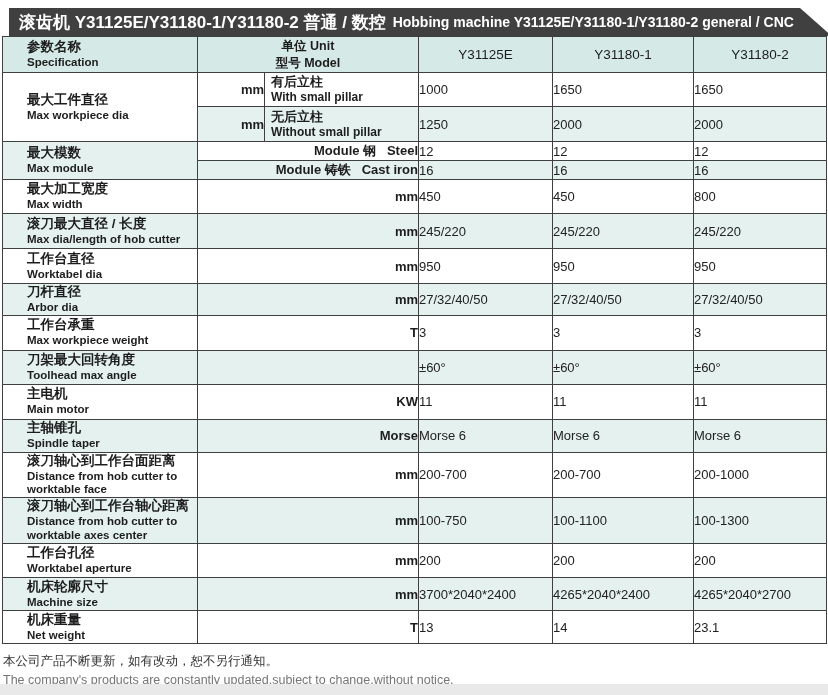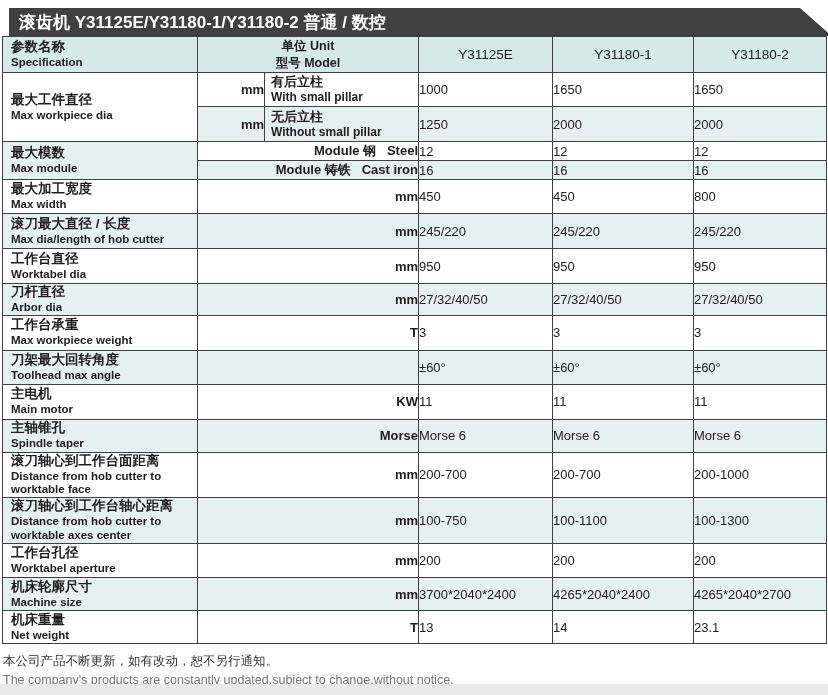--- a/index.html
+++ b/index.html
@@ -10,40 +10,41 @@
     color:#ffffff; display:flex; align-items:center; padding-left:10px;
     clip-path:polygon(0 0, calc(100% - 28px) 0, 100% 88%, 100% 100%, 0 100%);
     white-space:nowrap;
   }
   .banner .cn-t { font-size:17px; font-weight:bold; letter-spacing:0; }
   .banner .en-t { font-size:14px; font-weight:bold; margin-left:7px; }
   table { border-collapse:collapse; margin-left:2px; width:824px; table-layout:fixed; }
   td { border:1.5px solid #3f3f3f; vertical-align:middle; color:#1d1d1d; overflow:hidden; }
   tr.hrow td { background:#d5eae6; }
   td.sh { background:#e4f1ee; }
-  td.lab { padding-left:8px; }
+  td.lab { padding-left:24px; }
   .cn  { font-size:13.5px; font-weight:bold; line-height:1.25; }
   .en  { font-size:11.5px; font-weight:bold; line-height:1.2; }
   td.mid { text-align:right; font-weight:bold; font-size:13px; white-space:pre; }
   td.desc { padding-left:6px; }
   td.desc .cn { font-size:13px; }
   td.desc .en { font-size:12px; }
   td.val { text-align:left; font-size:13px; font-weight:normal; color:#222; }
   td.mhead { text-align:center; font-size:13.5px; font-weight:normal; }
   .hd2 { text-align:center; font-size:12.5px; font-weight:bold; line-height:1.3; }
   .footer { margin:9px 0 8px 3px; }
   .footer .f-cn { font-size:12.5px; color:#333; margin-bottom:3px; }
   .footer .f-en { font-size:12.5px; color:#757575; }
   .gstrip { position:absolute; left:0; bottom:0; width:828px; height:11px; background:#e9e9e9; }
 </style>
 </head>
 <body>
 
 <div class="banner">
   <span class="cn-t">滚齿机 Y31125E/Y31180-1/Y31180-2 普通 / 数控</span>
+  <span class="en-t">Hobbing machine Y31125E/Y31180-1/Y31180-2 general / CNC</span>
 </div>
 
 <table>
   <colgroup>
     <col style="width:195px">
       <col style="width:67px">
       <col style="width:154px">
     <col style="width:134px">
       <col style="width:141px">
       <col style="width:133px">

